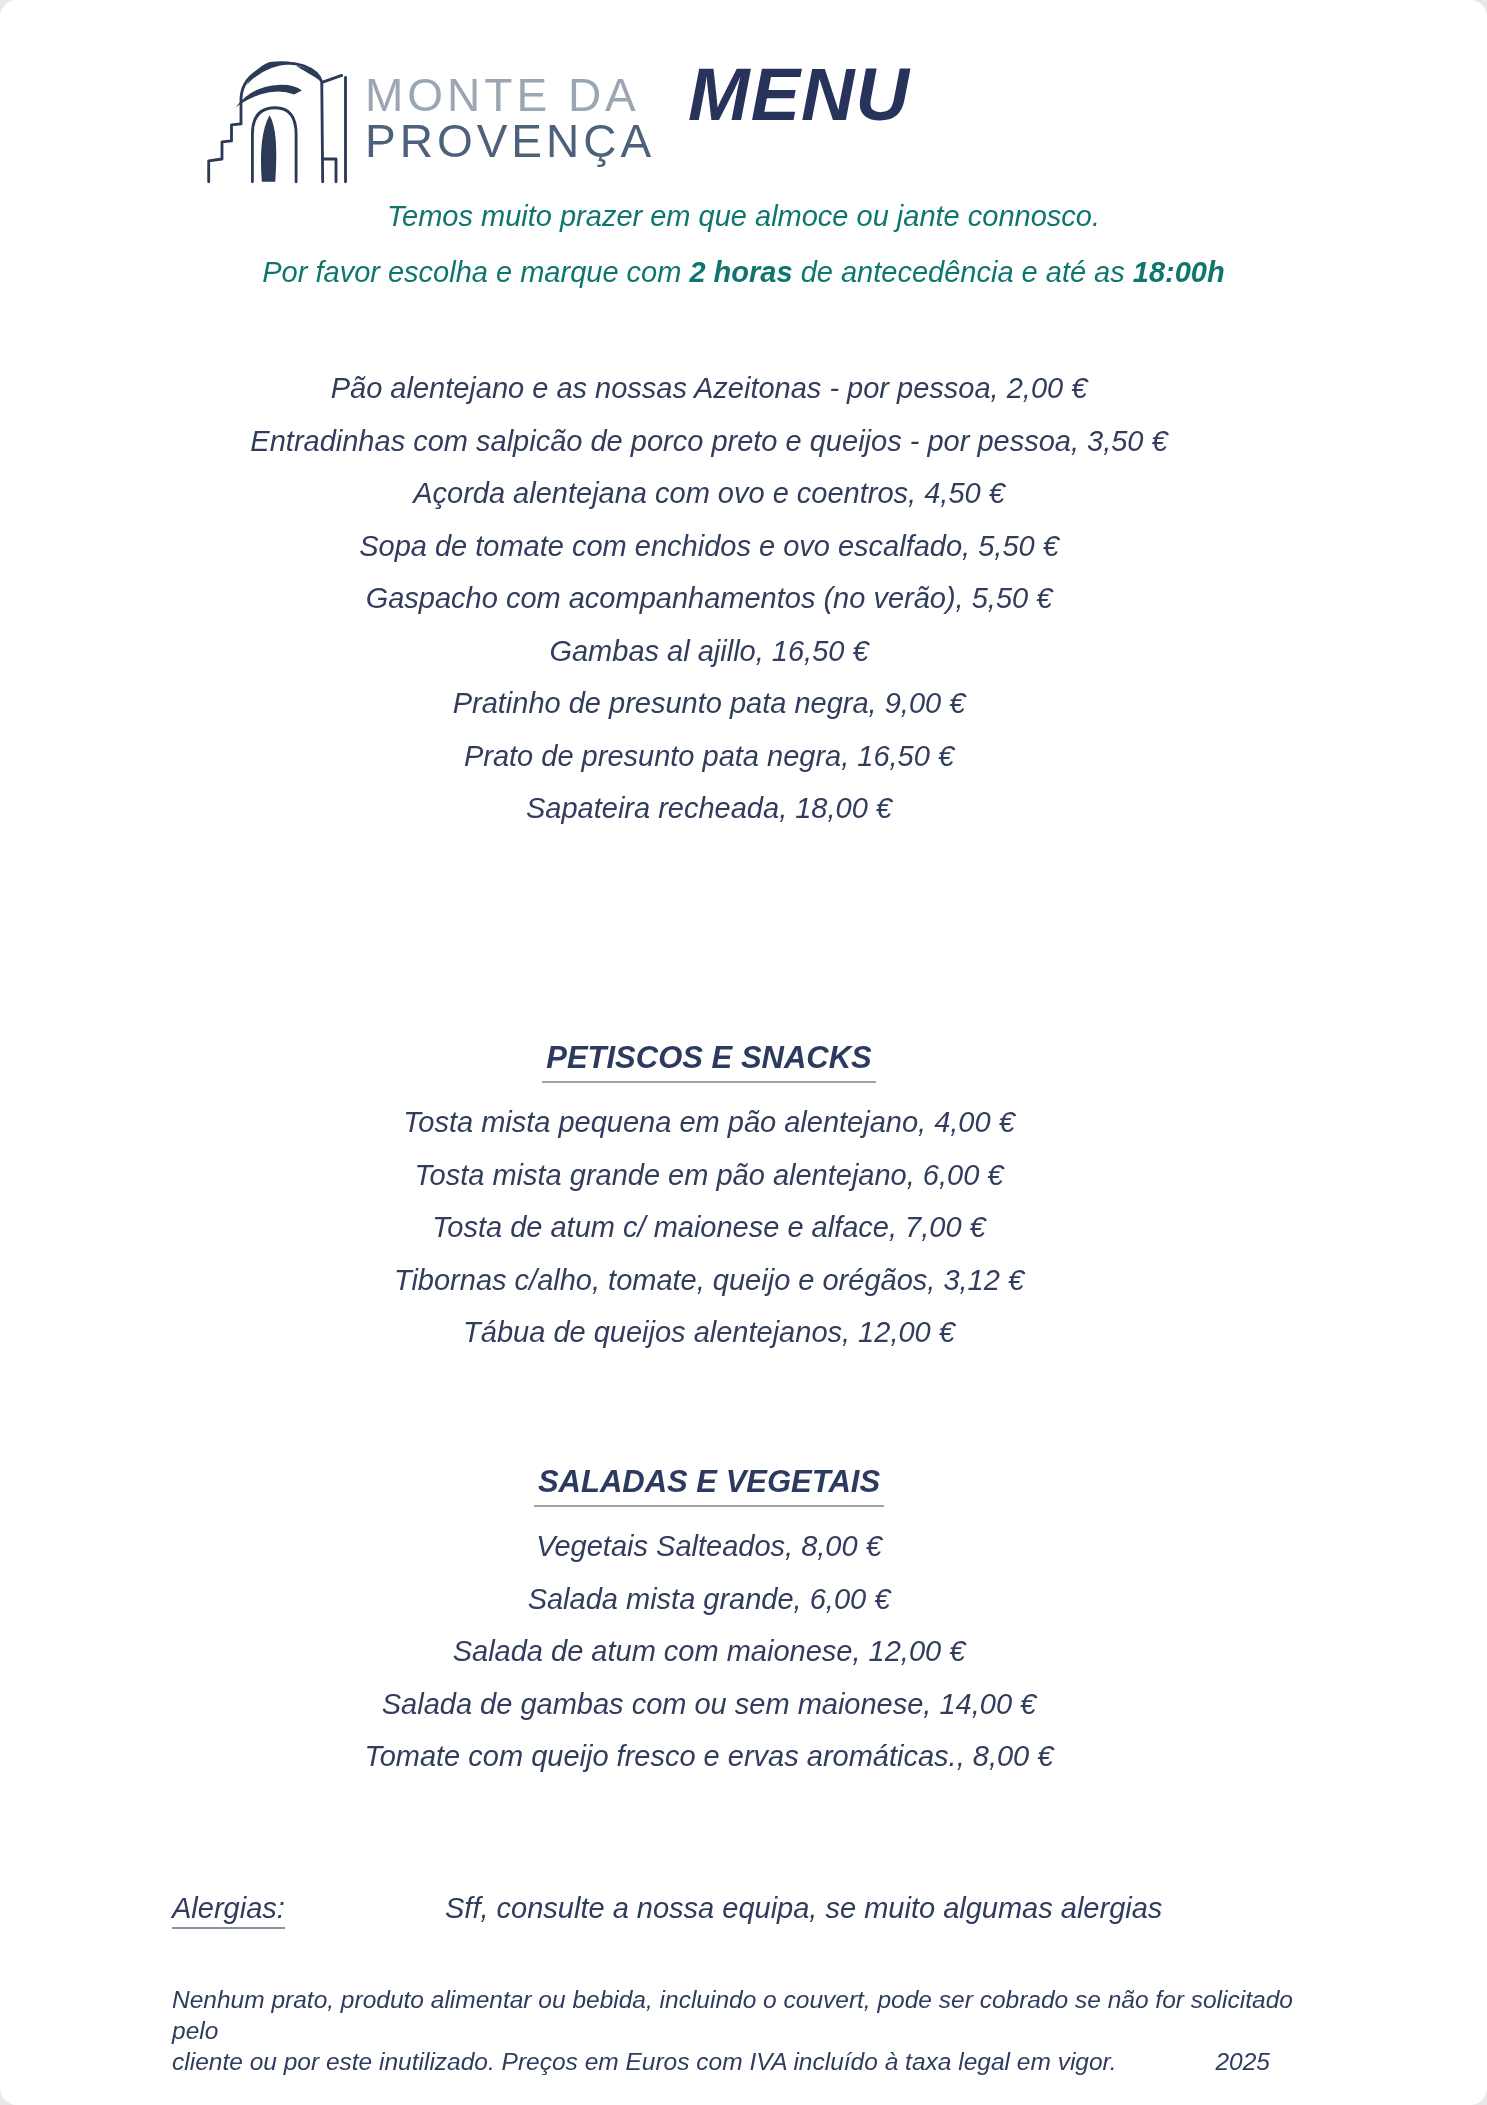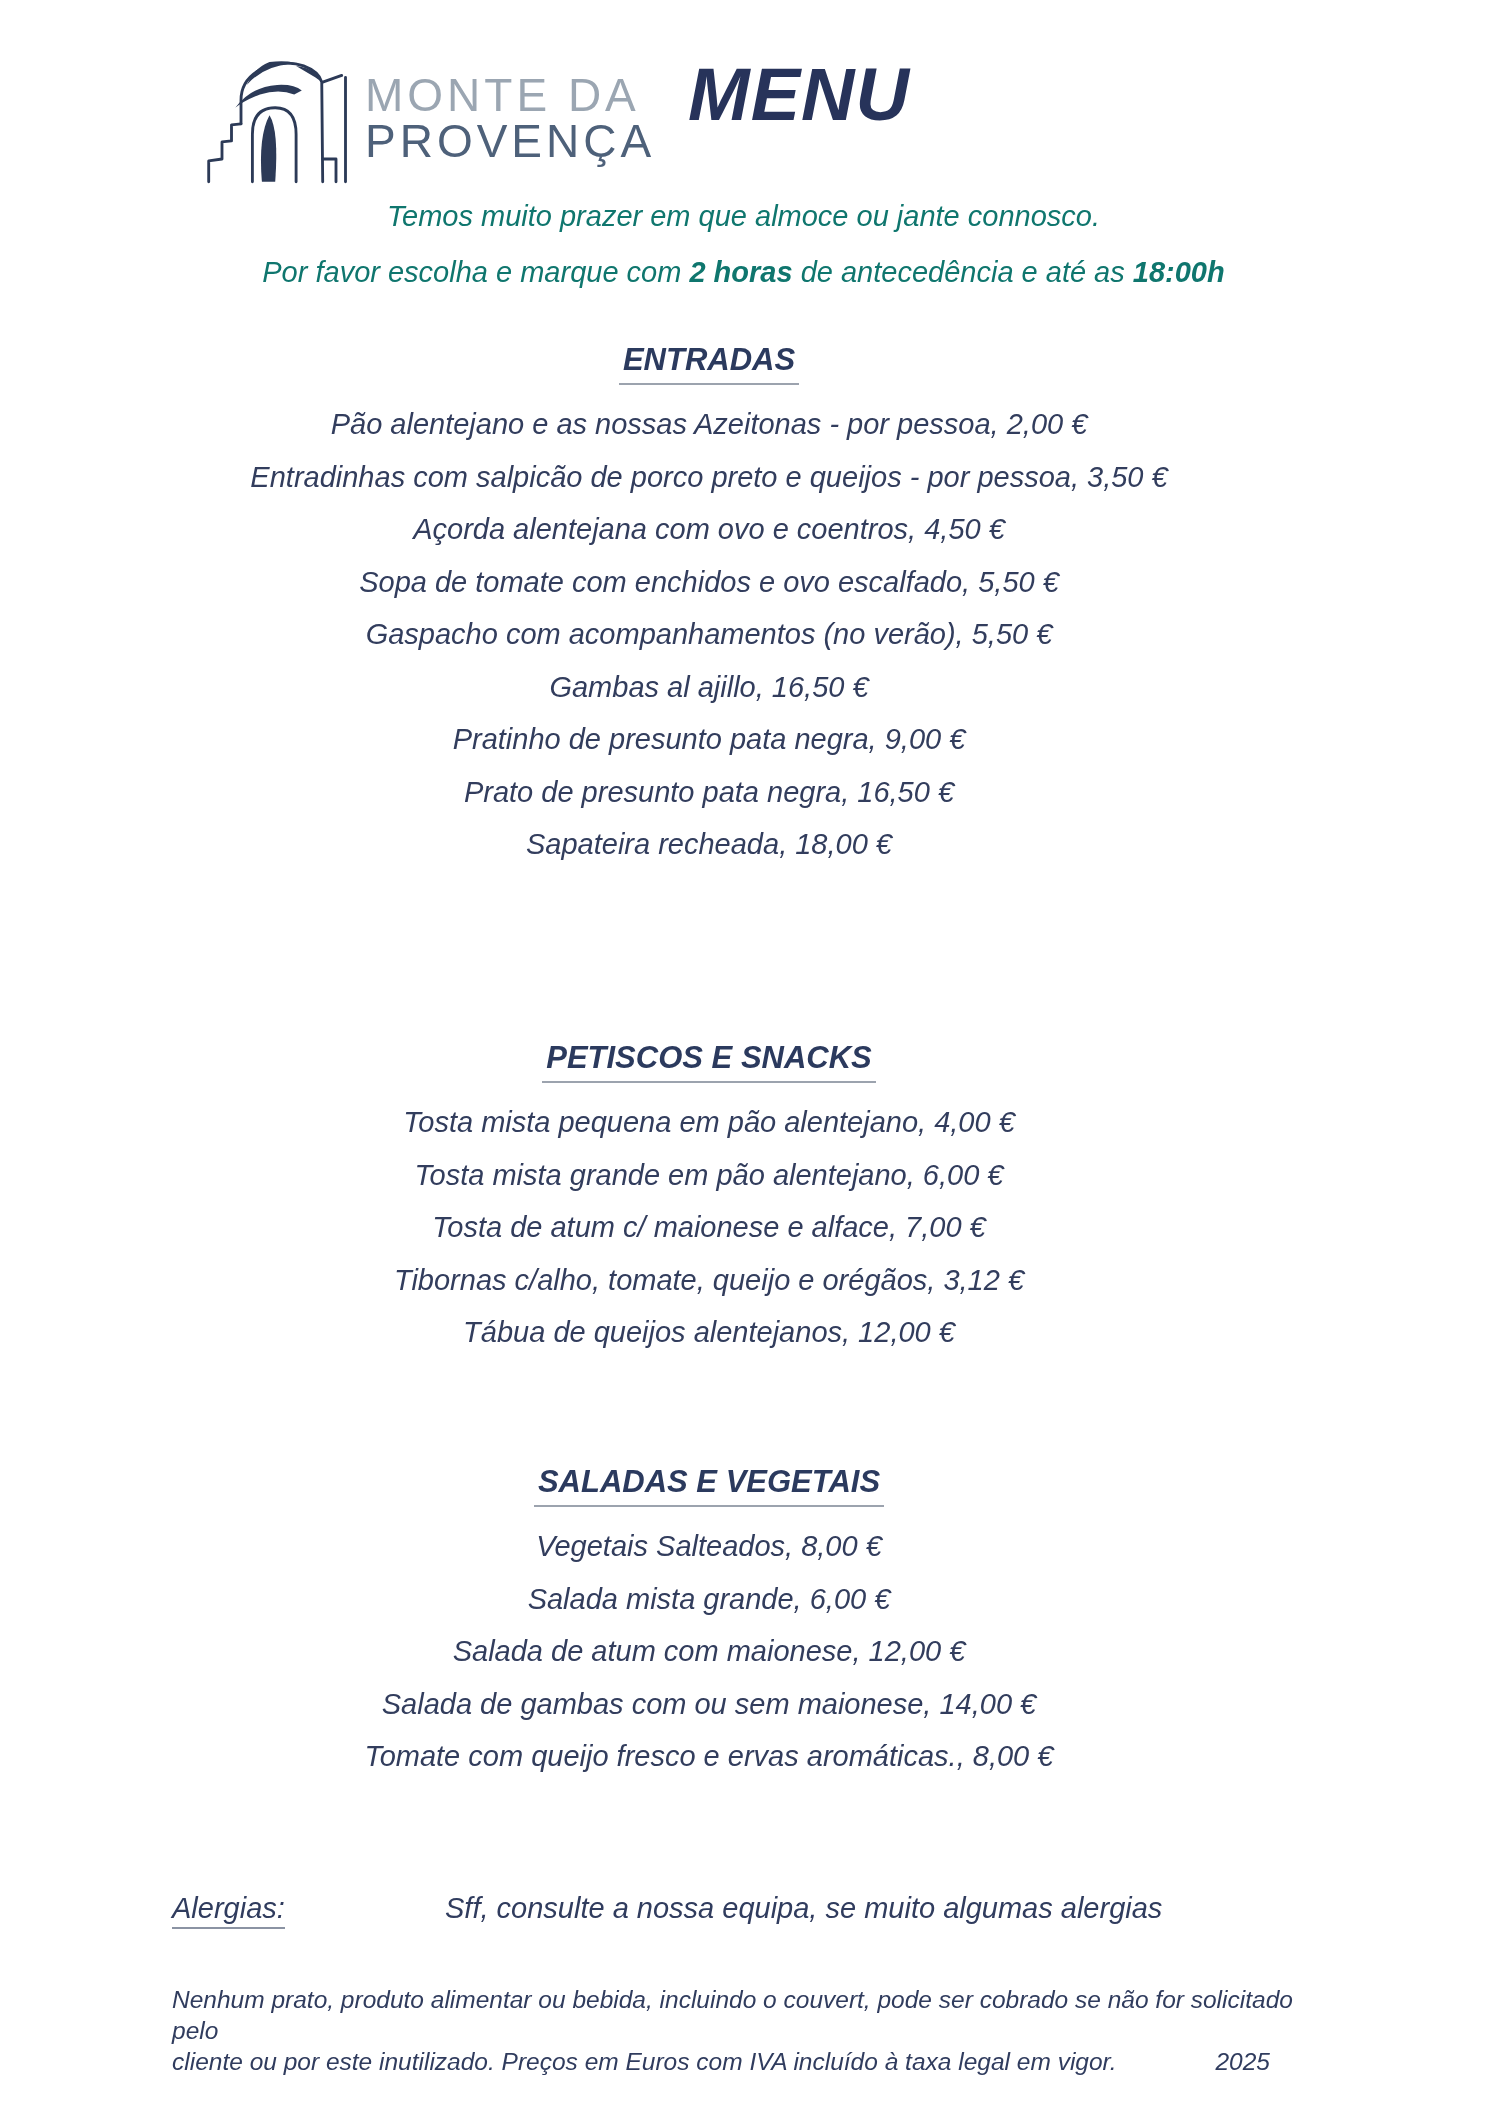--- a/index.html
+++ b/index.html
@@ -4,20 +4,21 @@
 <style>
   html,body { margin:0; padding:0; background:#e8e8e8; }
   .page {
     position:relative;
     width:1487px; height:2105px;
     background:#ffffff;
     margin:0 auto;
     overflow:hidden;
     font-family:"Liberation Sans", sans-serif;
     color:#303c5e;
+    border-radius:17px;
   }
 
   
   .header-logo { position:absolute; left:203px; top:56px; display:flex; align-items:flex-start; }
   .logo-art { display:block; }
   .logo-text { margin-left:10px; padding-top:16px; font-style:normal; line-height:46px; letter-spacing:4px; font-size:46px; font-weight:400; }
   .logo-line1 { color:#9ba6b2; }
   .logo-line2 { color:#4e617a; }
 
   .menu-title {
@@ -82,21 +83,20 @@
   </div>
 
   <div class="menu-title">MENU</div>
 
   <div class="intro">
     <div class="intro-line1">Temos muito prazer em que almoce ou jante connosco.</div>
     <div class="intro-line2"><span>Por favor escolha e marque com </span><b>2 horas</b><span> de antecedência e até as </span><b>18:00h</b></div>
   </div>
 
   <section class="menu-section sec-entradas">
-    <h2><span class="u">ENTRADAS</span></h2>
     <ul class="menu-items">
       <li>Pão alentejano e as nossas Azeitonas - por pessoa, 2,00 €</li>
       <li>Entradinhas com salpicão de porco preto e queijos - por pessoa, 3,50 €</li>
       <li>Açorda alentejana com ovo e coentros, 4,50 €</li>
       <li>Sopa de tomate com enchidos e ovo escalfado, 5,50 €</li>
       <li>Gaspacho com acompanhamentos (no verão), 5,50 €</li>
       <li>Gambas al ajillo, 16,50 €</li>
       <li>Pratinho de presunto pata negra, 9,00 €</li>
       <li>Prato de presunto pata negra, 16,50 €</li>
       <li>Sapateira recheada, 18,00 €</li>

